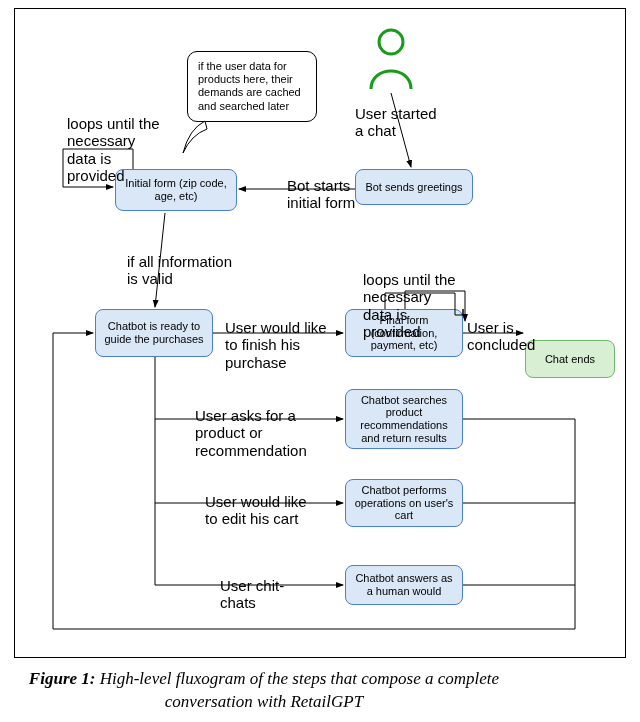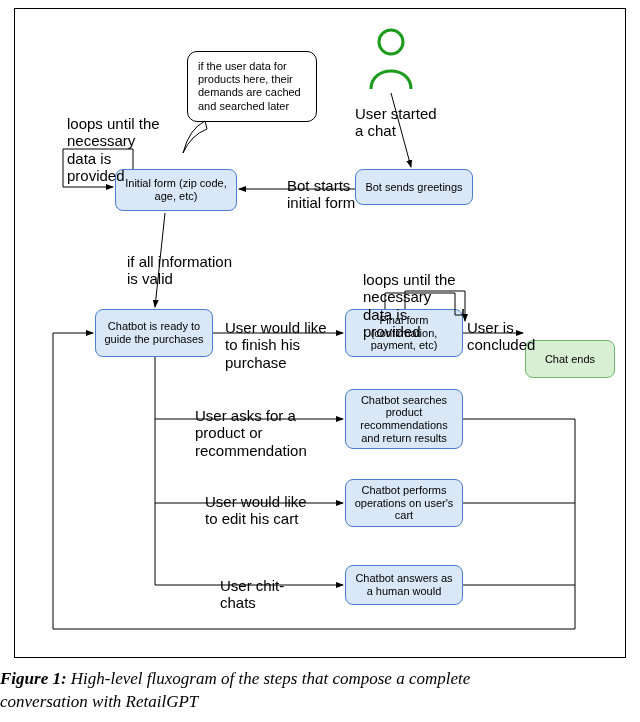--- a/index.html
+++ b/index.html
@@ -18,23 +18,24 @@
     position: absolute;
     left: 14px;
     top: 8px;
     width: 612px;
     height: 650px;
     border: 1.5px solid #000;
     box-sizing: border-box;
   }
   .caption {
     position: absolute;
-    left: 0;
+    left: 8px;
     top: 668px;
     width: 512px;
+    text-align: center;
     font-family: Georgia, 'Times New Roman', serif;
     font-style: italic;
     font-size: 17px;
     line-height: 1.35;
     color: #000;
   }
   .caption .fignum { font-weight: bold; font-style: italic; }
   .node {
     position: absolute;
     box-sizing: border-box;

